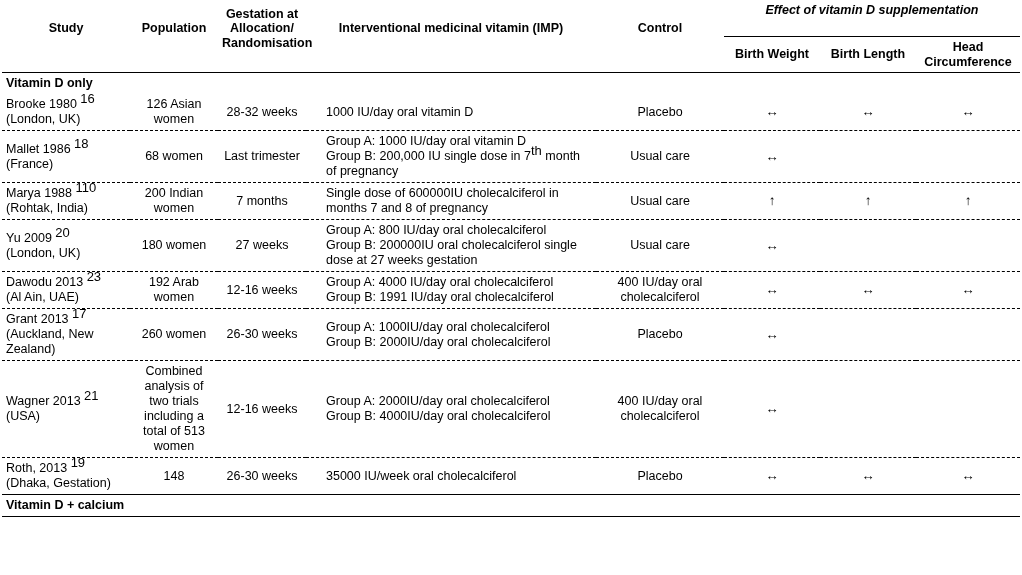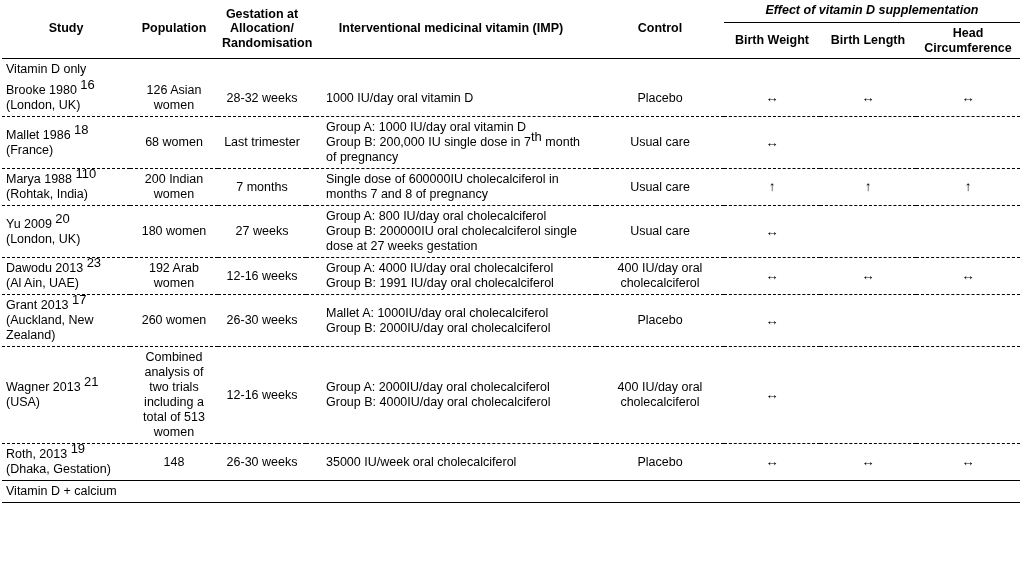--- a/index.html
+++ b/index.html
@@ -44,21 +44,21 @@
   
   thead th {
     font-weight: bold;
     text-align: center;
     font-size: 12.5px;
     line-height: 1.18;
     vertical-align: top;
     padding-top: 4px;
   }
   thead .header-row-1 th {
-    padding-bottom: 4px;
+    padding-bottom: 18px;
   }
   .hdr-effect {
     border-bottom: 1px solid #000;
     font-style: italic;
   }
   .sub-hdr {
     font-weight: bold;
     text-align: center;
     font-size: 12.5px;
     line-height: 1.18;
@@ -82,21 +82,21 @@
     padding-left: 6px;
   }
   .cell-center {
     text-align: center;
   }
   .cell-left {
     text-align: left;
     padding-left: 6px;
   }
   .section-row td {
-    font-weight: normal;
+    font-weight: bold;
     text-align: left;
     padding-left: 6px;
     padding-top: 2px;
     padding-bottom: 2px;
   }
   .section-top td {
     border-top: 1.6px solid #000;
   }
   .section-bottom td {
     border-bottom: 1.6px solid #000;
@@ -207,21 +207,21 @@
           <td class="cell-center">400 IU/day oral cholecalciferol</td>
           <td class="cell-center arrow">↔</td>
           <td class="cell-center arrow">↔</td>
           <td class="cell-center arrow">↔</td>
         </tr>
         <tr class="row-sep">
           <td class="cell-study"><span>Grant 2013 <sup>17</sup></span><div>(Auckland, New Zealand)</div></td>
           <td class="cell-center">260 women</td>
           <td class="cell-center">26-30 weeks</td>
           <td class="cell-left">
-            <span class="imp-line">Mallet A: 1000IU/day oral cholecalciferol</span>
+            <span class="imp-line">Group A: 1000IU/day oral cholecalciferol</span>
             <span class="imp-line">Group B: 2000IU/day oral cholecalciferol</span>
           </td>
           <td class="cell-center">Placebo</td>
           <td class="cell-center arrow">↔</td>
           <td class="cell-center arrow"></td>
           <td class="cell-center arrow"></td>
         </tr>
         <tr class="row-sep">
           <td class="cell-study"><span>Wagner 2013 <sup>21</sup></span><div>(USA)</div></td>
           <td class="cell-center">Combined analysis of two trials including a total of 513 women</td>

